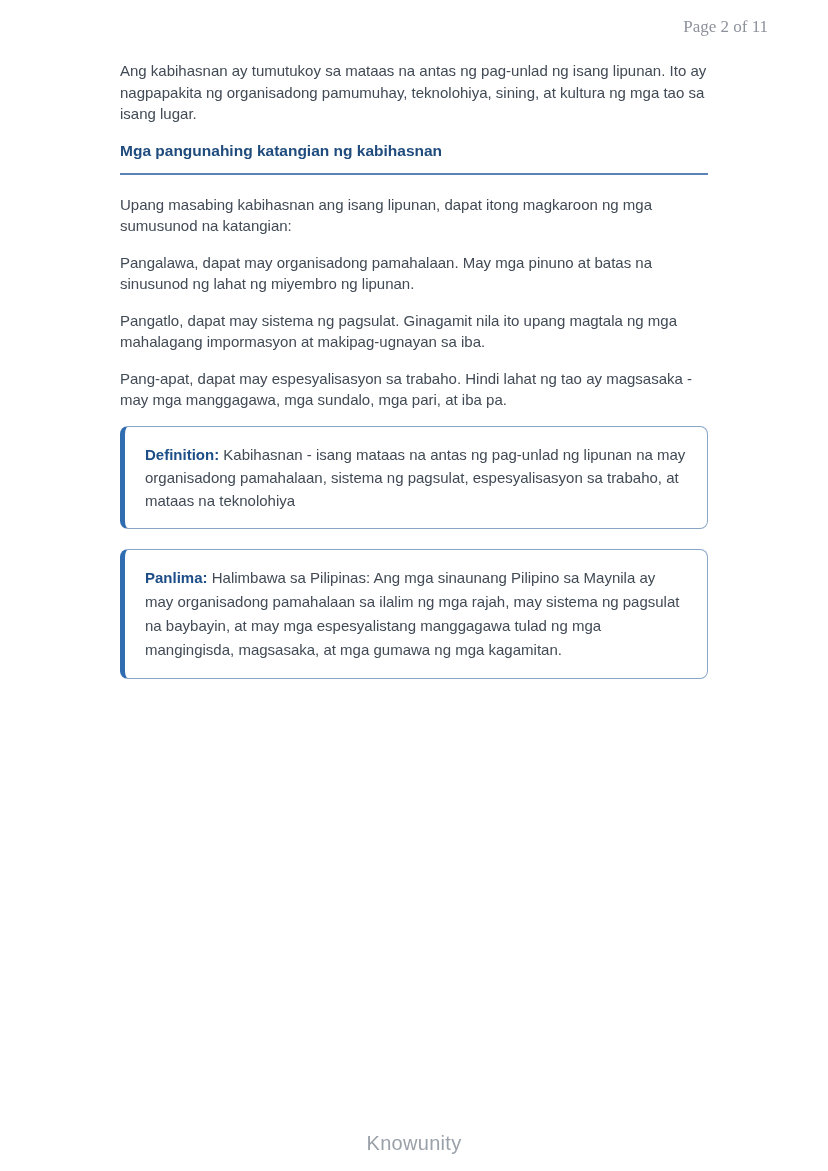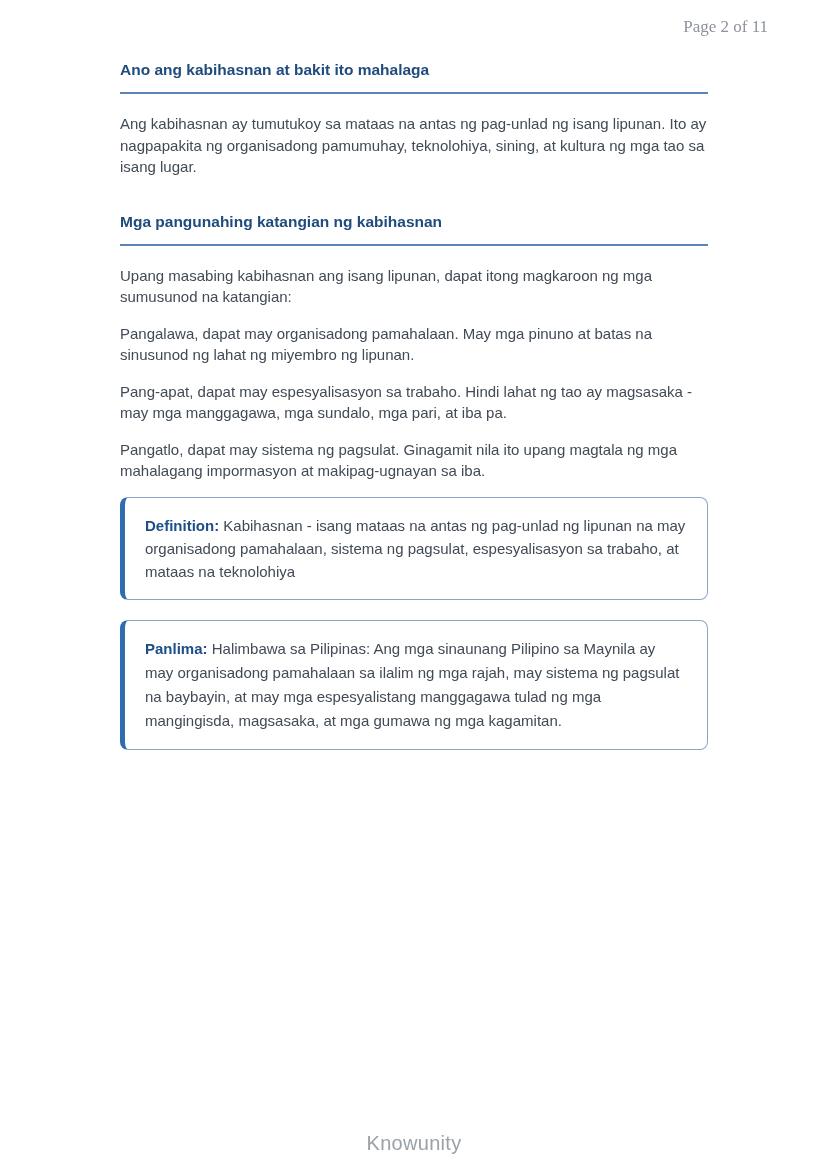--- a/index.html
+++ b/index.html
@@ -30,21 +30,21 @@
   .section-heading {
     color: #1f4b7d;
     font-size: 15.5px;
     font-weight: bold;
     line-height: 20px;
     border-bottom: 2px solid #5b83b8;
     padding-bottom: 12px;
     margin: 0 0 19px 0;
   }
   .section-heading.second {
-    margin-top: 34px;
+    margin-top: 16px;
   }
   .body-paragraph {
     font-size: 15px;
     line-height: 21.5px;
     color: #414a55;
     margin: 0 0 15px 0;
   }
   .body-paragraph.lead {
     margin-bottom: 0;
   }
@@ -76,34 +76,33 @@
 </style>
 </head>
 <body>
 
 <div class="page">
 
   <div class="page-number">Page 2 of 11</div>
 
   <div class="content">
 
-    <h2 class="section-heading">Ano ang kabihasnan at bakit ito mahalaga</h2>
 
     <p class="body-paragraph">Ang kabihasnan ay tumutukoy sa mataas na antas ng pag-unlad ng isang lipunan. Ito ay nagpapakita ng organisadong pamumuhay, teknolohiya, sining, at kultura ng mga tao sa isang lugar.</p>
 
     <h2 class="section-heading second">Mga pangunahing katangian ng kabihasnan</h2>
 
     <p class="body-paragraph">Upang masabing kabihasnan ang isang lipunan, dapat itong magkaroon ng mga sumusunod na katangian:</p>
 
 
     <p class="body-paragraph">Pangalawa, dapat may organisadong pamahalaan. May mga pinuno at batas na sinusunod ng lahat ng miyembro ng lipunan.</p>
 
+    <p class="body-paragraph">Pangatlo, dapat may sistema ng pagsulat. Ginagamit nila ito upang magtala ng mga mahalagang impormasyon at makipag-ugnayan sa iba.</p>
+
     <p class="body-paragraph">Pang-apat, dapat may espesyalisasyon sa trabaho. Hindi lahat ng tao ay magsasaka - may mga manggagawa, mga sundalo, mga pari, at iba pa.</p>
-
-    <p class="body-paragraph">Pangatlo, dapat may sistema ng pagsulat. Ginagamit nila ito upang magtala ng mga mahalagang impormasyon at makipag-ugnayan sa iba.</p>
 
 
     <div class="callout definition">
       <span class="callout-label">Definition:</span> 
       <span>Kabihasnan - isang mataas na antas ng pag-unlad ng lipunan na may organisadong pamahalaan, sistema ng pagsulat, espesyalisasyon sa trabaho, at mataas na teknolohiya</span>
     </div>
 
     <div class="callout example">
       <span class="callout-label">Panlima:</span> 
       <span>Halimbawa sa Pilipinas: Ang mga sinaunang Pilipino sa Maynila ay may organisadong pamahalaan sa ilalim ng mga rajah, may sistema ng pagsulat na baybayin, at may mga espesyalistang manggagawa tulad ng mga mangingisda, magsasaka, at mga gumawa ng mga kagamitan.</span>

